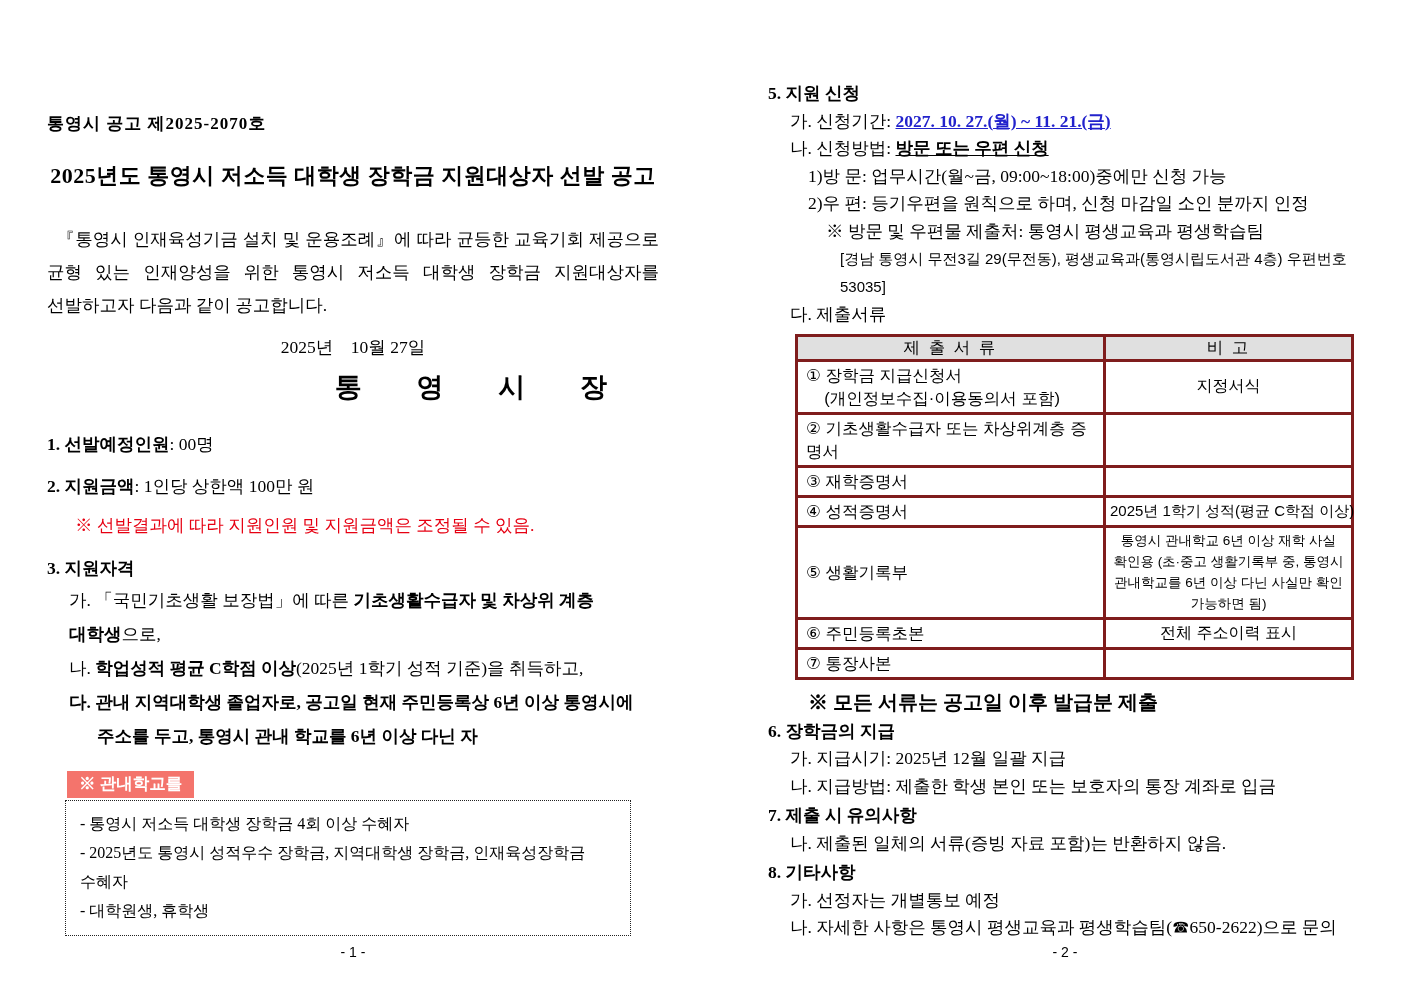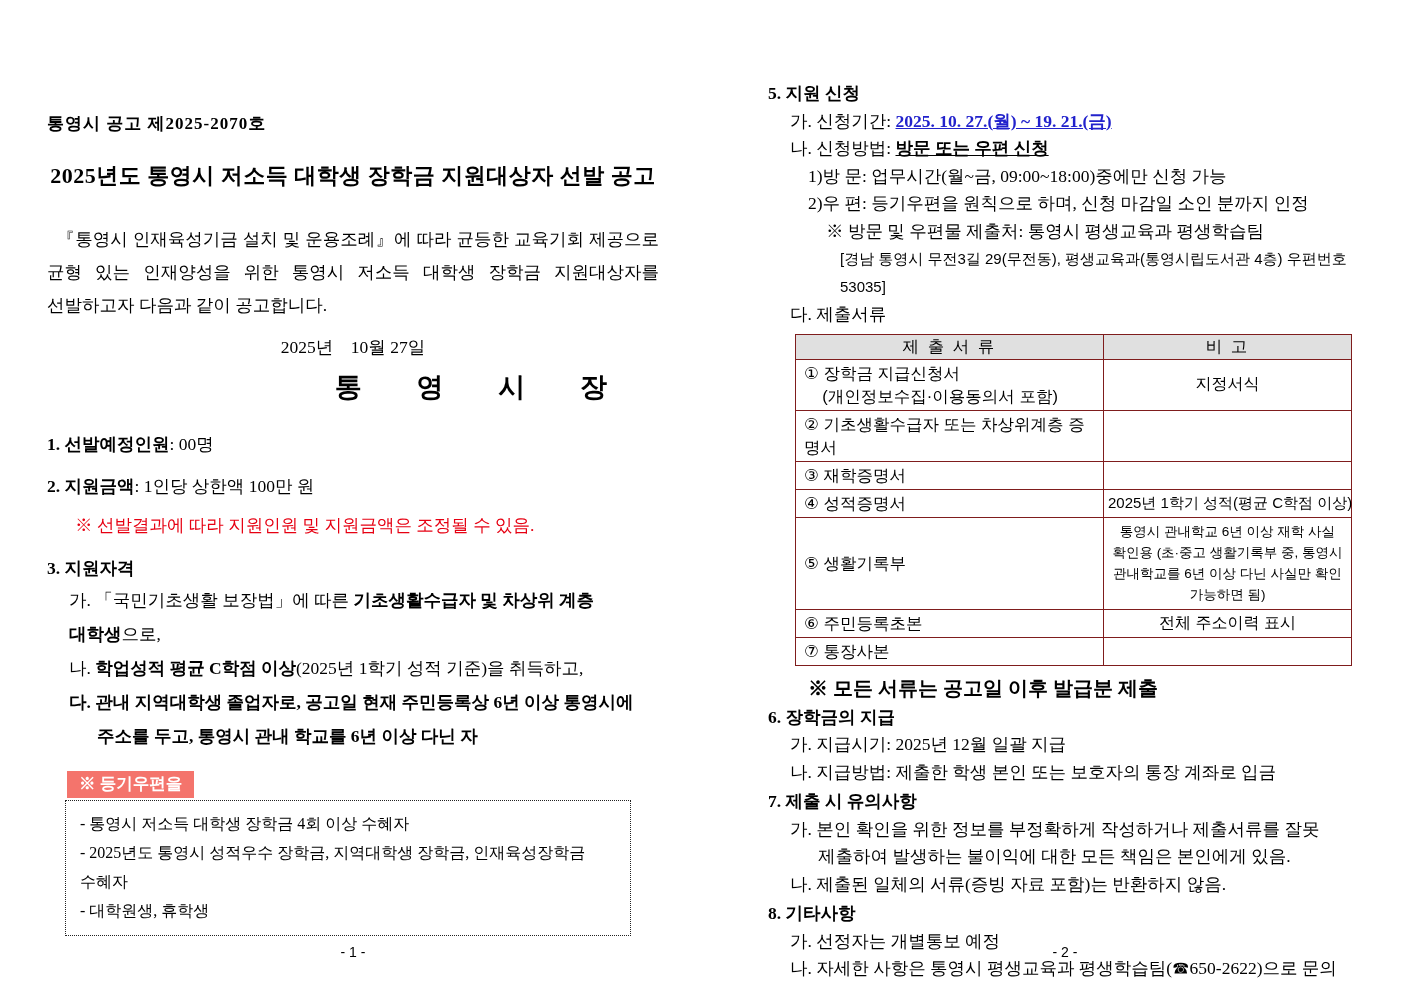--- a/index.html
+++ b/index.html
@@ -96,21 +96,21 @@
   .sec-gap { margin-top: 2px; }
 
   table.docs {
     margin: 5px 0 0 27px;
     width: 556px;
     border-collapse: collapse;
     table-layout: fixed;
     font-family: "Liberation Sans", "DejaVu Sans", sans-serif;
   }
   table.docs th, table.docs td {
-    border: 1px solid #7f1d1d;
+    border: 3px solid #7f1d1d;
     font-weight: normal;
   }
   table.docs th {
     background: #e0e0e0;
     font-size: 16.5px;
     height: 25px;
     text-align: center;
     letter-spacing: 2px;
   }
   table.docs col.c1 { width: 308px; }
@@ -167,41 +167,41 @@
   <div class="sub">
     <span>가. 「국민기초생활 보장법」에 따른 </span><span class="b">기초생활수급자 및 차상위 계층 대학생</span><span>으로,</span>
   </div>
 
   <div class="sub">
     <span>나. </span><span class="b">학업성적 평균 C학점 이상</span><span>(2025년 1학기 성적 기준)을 취득하고,</span>
   </div>
 
   <div class="sub hang b">다. 관내 지역대학생 졸업자로, 공고일 현재 주민등록상 6년 이상 통영시에 주소를 두고, 통영시 관내 학교를 6년 이상 다닌 자</div>
 
-  <div class="excl-label">※ 등기우편을</div>
+  <div class="excl-label">※ 관내학교를</div>
 
   <div class="excl-box">
     <div>- 통영시 저소득 대학생 장학금 4회 이상 수혜자</div>
     <div>- 2025년도 통영시 성적우수 장학금, 지역대학생 장학금, 인재육성장학금 수혜자</div>
     <div>- 대학원생, 휴학생</div>
   </div>
 
   
 
   
 
 </div>
 <div class="footer" style="left:47px;">- 1 -</div>
 
 <div class="page page-2">
 
   <div class="p2-line b">5. 지원 신청</div>
 
   <div class="p2-line ind1">
-    <span>가. 신청기간: </span><span class="b u blue">2025. 10. 27.(월) ~ 19. 21.(금)</span>
+    <span>가. 신청기간: </span><span class="b u blue">2027. 10. 27.(월) ~ 11. 21.(금)</span>
   </div>
 
   <div class="p2-line ind1">
     <span>나. 신청방법: </span><span class="b u">방문 또는 우편 신청</span>
   </div>
 
   <div class="p2-line ind2">1)방 문: 업무시간(월~금, 09:00~18:00)중에만 신청 가능</div>
   <div class="p2-line ind2">2)우 편: 등기우편을 원칙으로 하며, 신청 마감일 소인 분까지 인정</div>
   <div class="p2-line ind3">※ 방문 및 우편물 제출처: 통영시 평생교육과 평생학습팀</div>
   <div class="addr">[경남 통영시 무전3길 29(무전동), 평생교육과(통영시립도서관 4층) 우편번호 53035]</div>
@@ -249,21 +249,20 @@
   </tbody>
     </table>
 
   <div class="tbl-note">※ 모든 서류는 공고일 이후 발급분 제출</div>
 
   <div class="p2-line b sec-gap">6. 장학금의 지급</div>
   <div class="p2-line ind1">가. 지급시기: 2025년 12월 일괄 지급</div>
   <div class="p2-line ind1">나. 지급방법: 제출한 학생 본인 또는 보호자의 통장 계좌로 입금</div>
 
   <div class="p2-line b sec-gap">7. 제출 시 유의사항</div>
-  <div class="p2-line ind1 hang" style="padding-left:50px;">가. 본인 확인을 위한 정보를 부정확하게 작성하거나 제출서류를 잘못 제출하여 발생하는 불이익에 대한 모든 책임은 본인에게 있음.</div>
   <div class="p2-line ind1">나. 제출된 일체의 서류(증빙 자료 포함)는 반환하지 않음.</div>
 
   <div class="p2-line b sec-gap">8. 기타사항</div>
   <div class="p2-line ind1">가. 선정자는 개별통보 예정</div>
   <div class="p2-line ind1">나. 자세한 사항은 통영시 평생교육과 평생학습팀(☎650-2622)으로 문의</div>
 
 </div>
 <div class="footer footer-2">- 2 -</div>
 
 </body></html>

